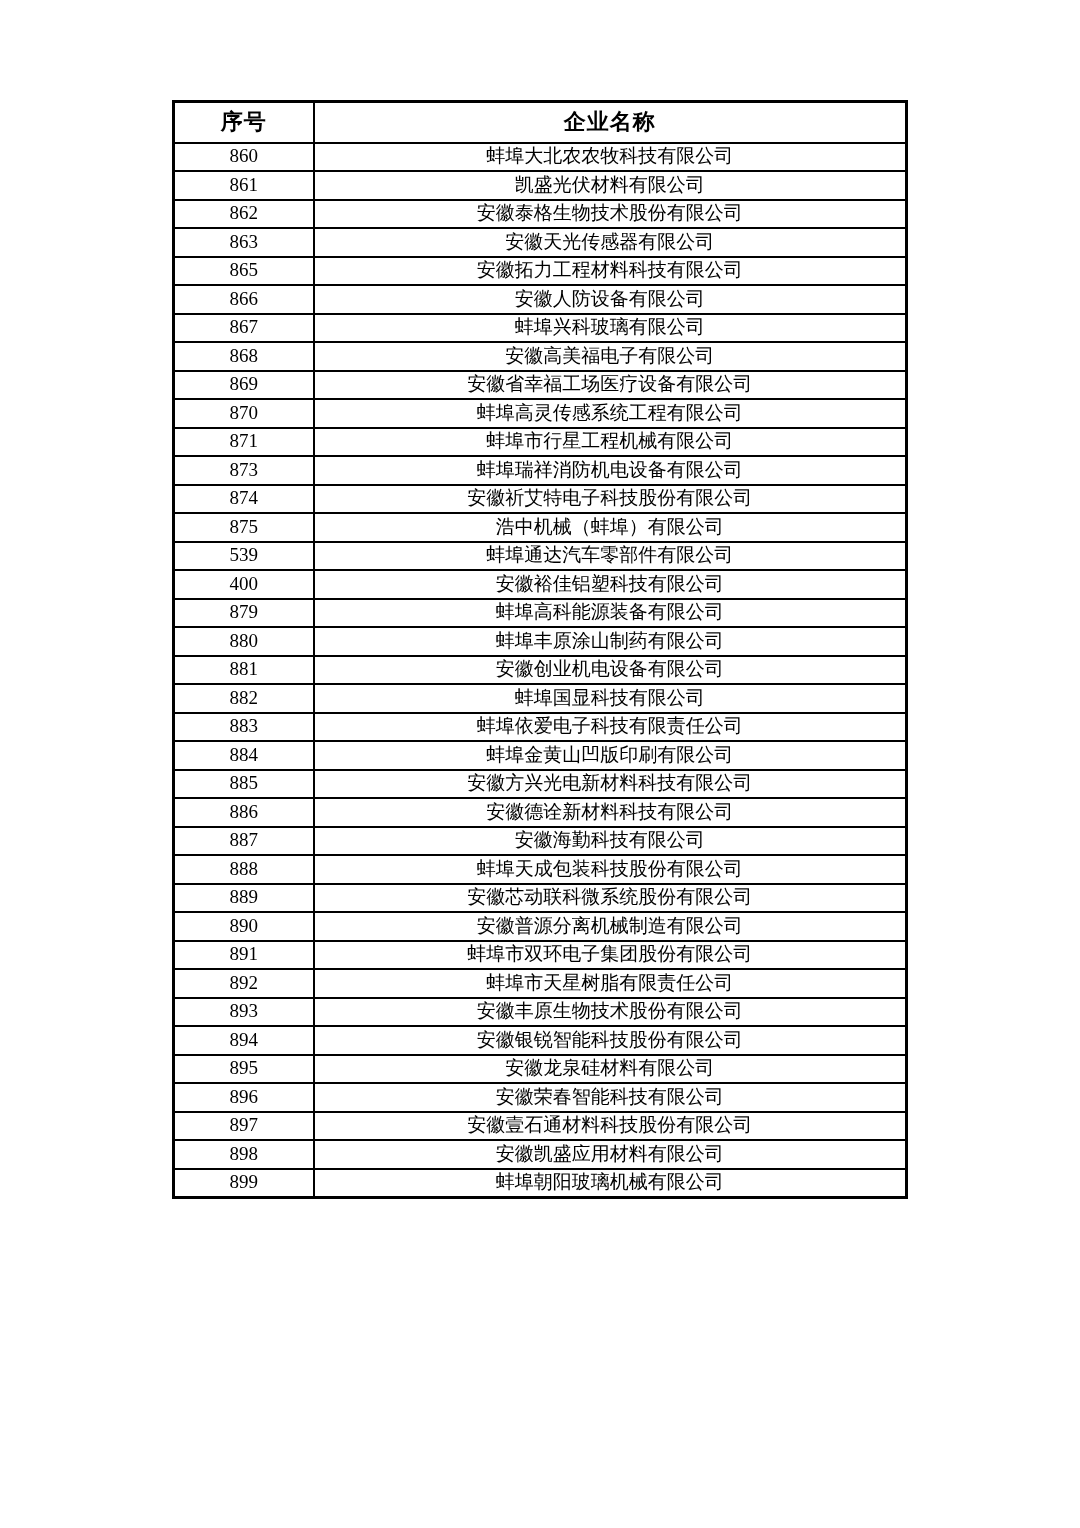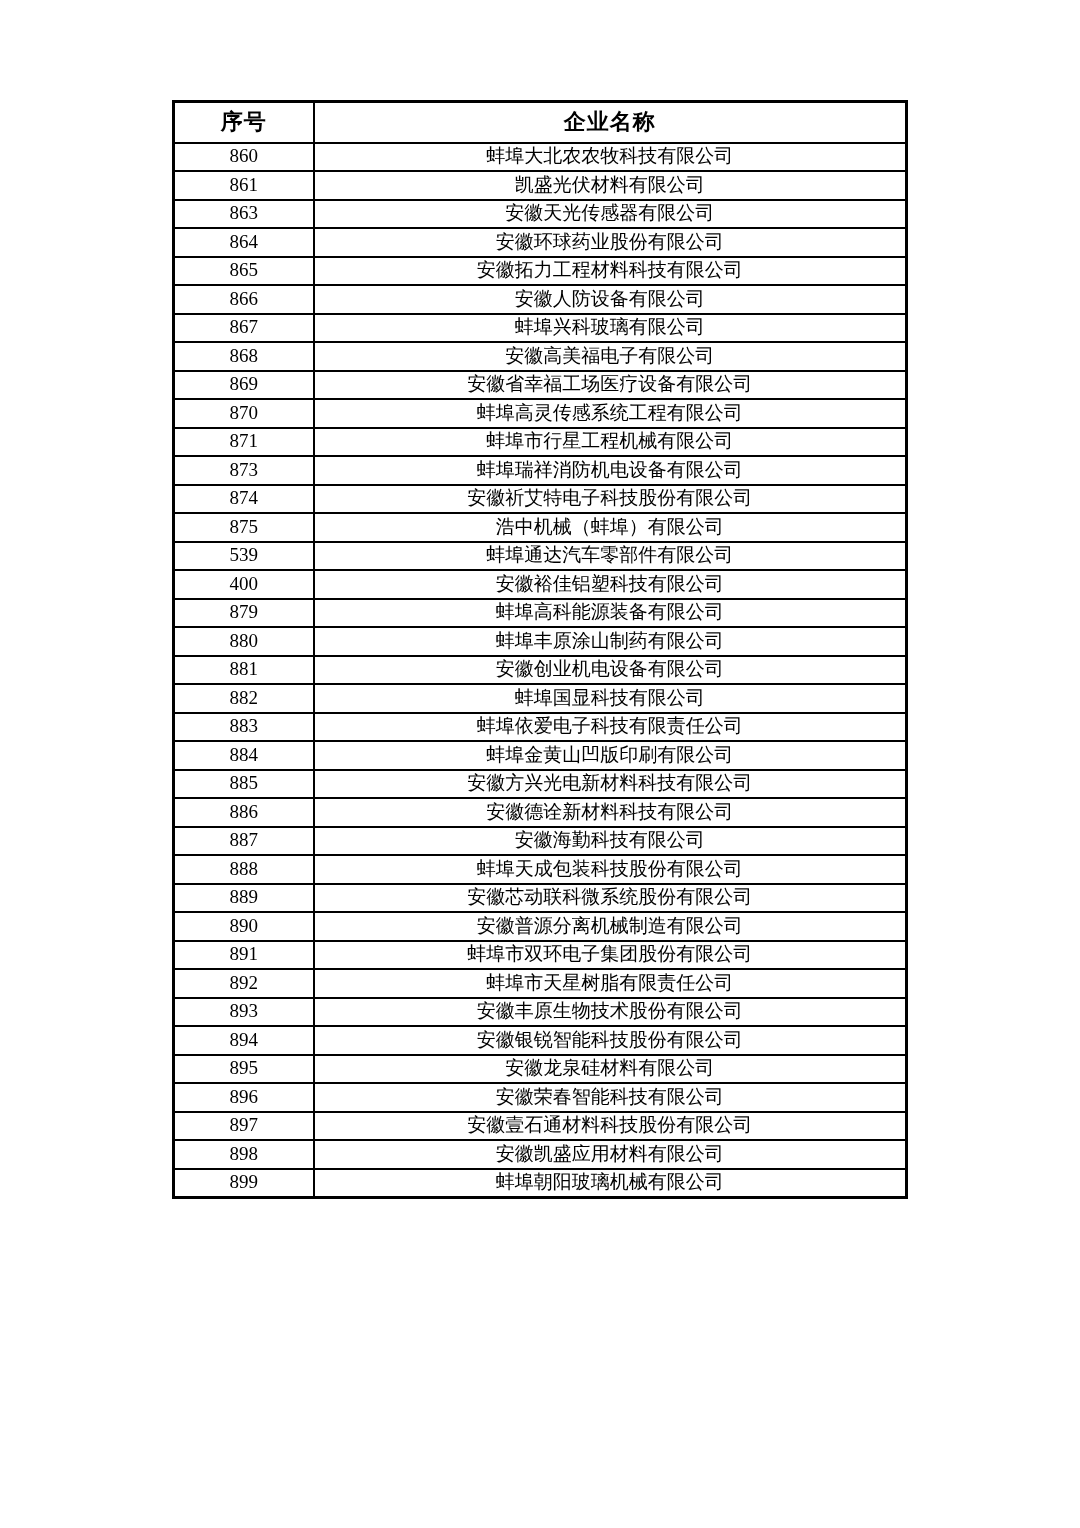--- a/index.html
+++ b/index.html
@@ -80,28 +80,28 @@
     <tbody id="table-body">
         <tr>
           <td>860</td>
           <td>蚌埠大北农农牧科技有限公司</td>
         </tr>
         <tr>
           <td>861</td>
           <td>凯盛光伏材料有限公司</td>
         </tr>
         <tr>
+          <td>862</td>
+          <td>安徽泰格生物技术股份有限公司</td>
+        </tr>
+        <tr>
           <td>863</td>
           <td>安徽天光传感器有限公司</td>
         </tr>
         <tr>
-          <td>864</td>
-          <td>安徽环球药业股份有限公司</td>
-        </tr>
-        <tr>
           <td>865</td>
           <td>安徽拓力工程材料科技有限公司</td>
         </tr>
         <tr>
           <td>866</td>
           <td>安徽人防设备有限公司</td>
         </tr>
         <tr>
           <td>867</td>
           <td>蚌埠兴科玻璃有限公司</td>

